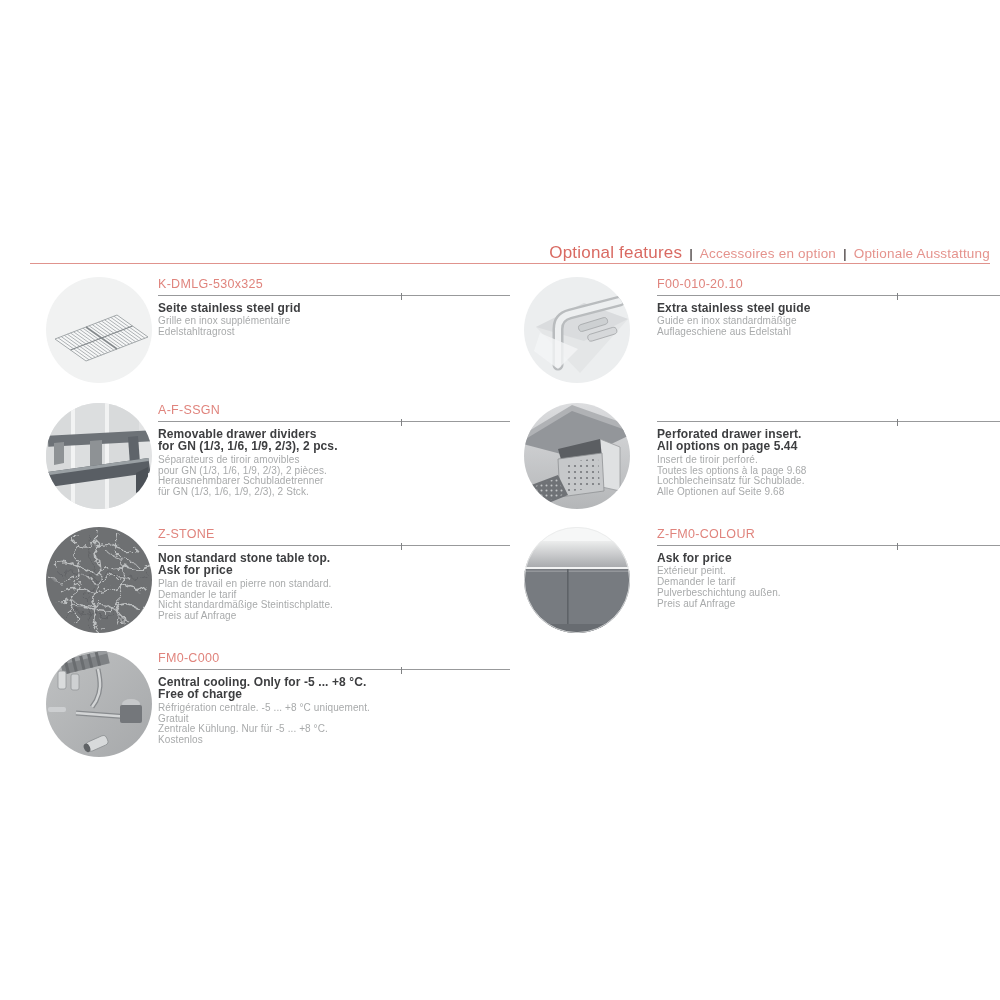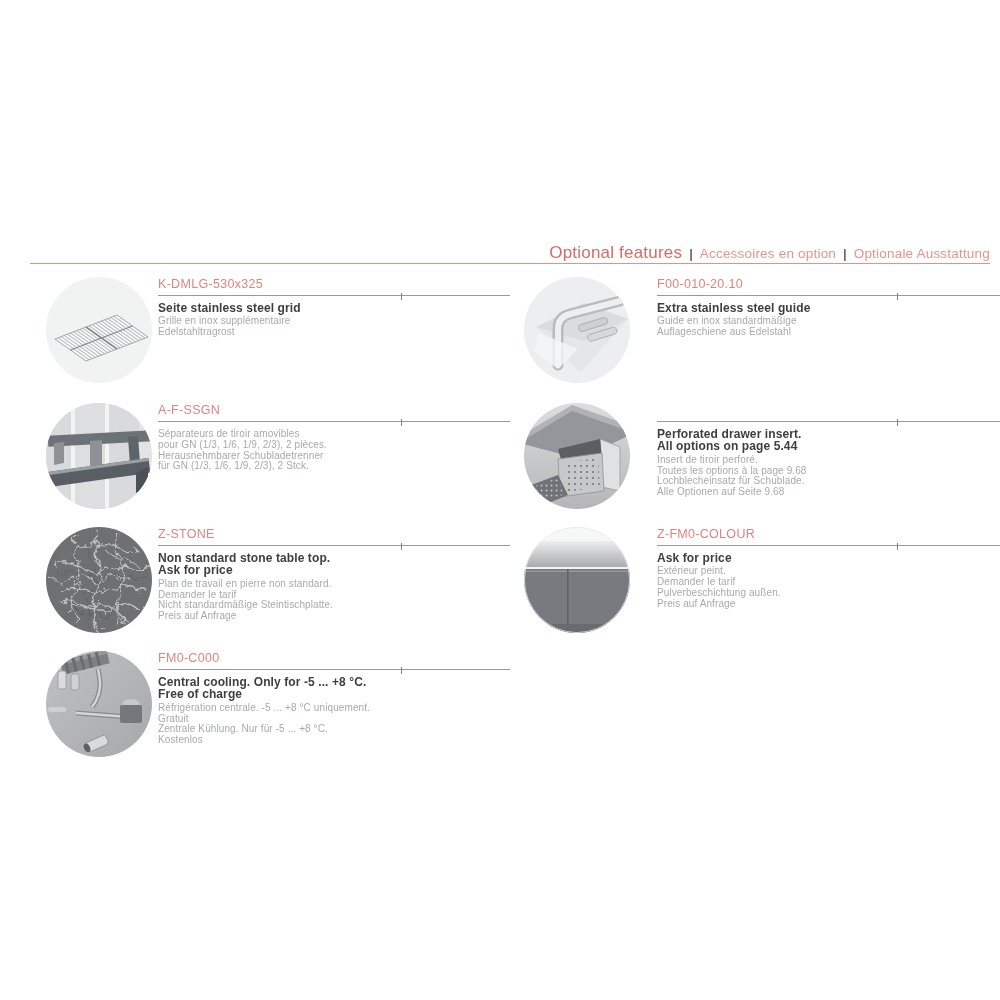--- a/index.html
+++ b/index.html
@@ -151,20 +151,24 @@
           </g>
           <polygon points="90,70 102,64 102,84 90,90" fill="#4c5157"></polygon>
         </g>
       </svg>
     </div>
     <div class="info">
       <div class="code">A-F-SSGN</div>
       <div class="rule">
           <span class="tick"></span>
         </div>
+      <div class="title-block">
+        <div class="title-line">Removable drawer dividers</div>
+        <div class="title-line">for GN (1/3, 1/6, 1/9, 2/3), 2 pcs.</div>
+      </div>
       <div class="desc-block">
         <div class="desc-line">Séparateurs de tiroir amovibles</div>
         <div class="desc-line">pour GN (1/3, 1/6, 1/9, 2/3), 2 pièces.</div>
         <div class="desc-line">Herausnehmbarer Schubladetrenner</div>
         <div class="desc-line">für GN (1/3, 1/6, 1/9, 2/3), 2 Stck.</div>
       </div>
     </div>
   </section>
 
   <section class="entry col-right" style="left:524px;top:403px">

